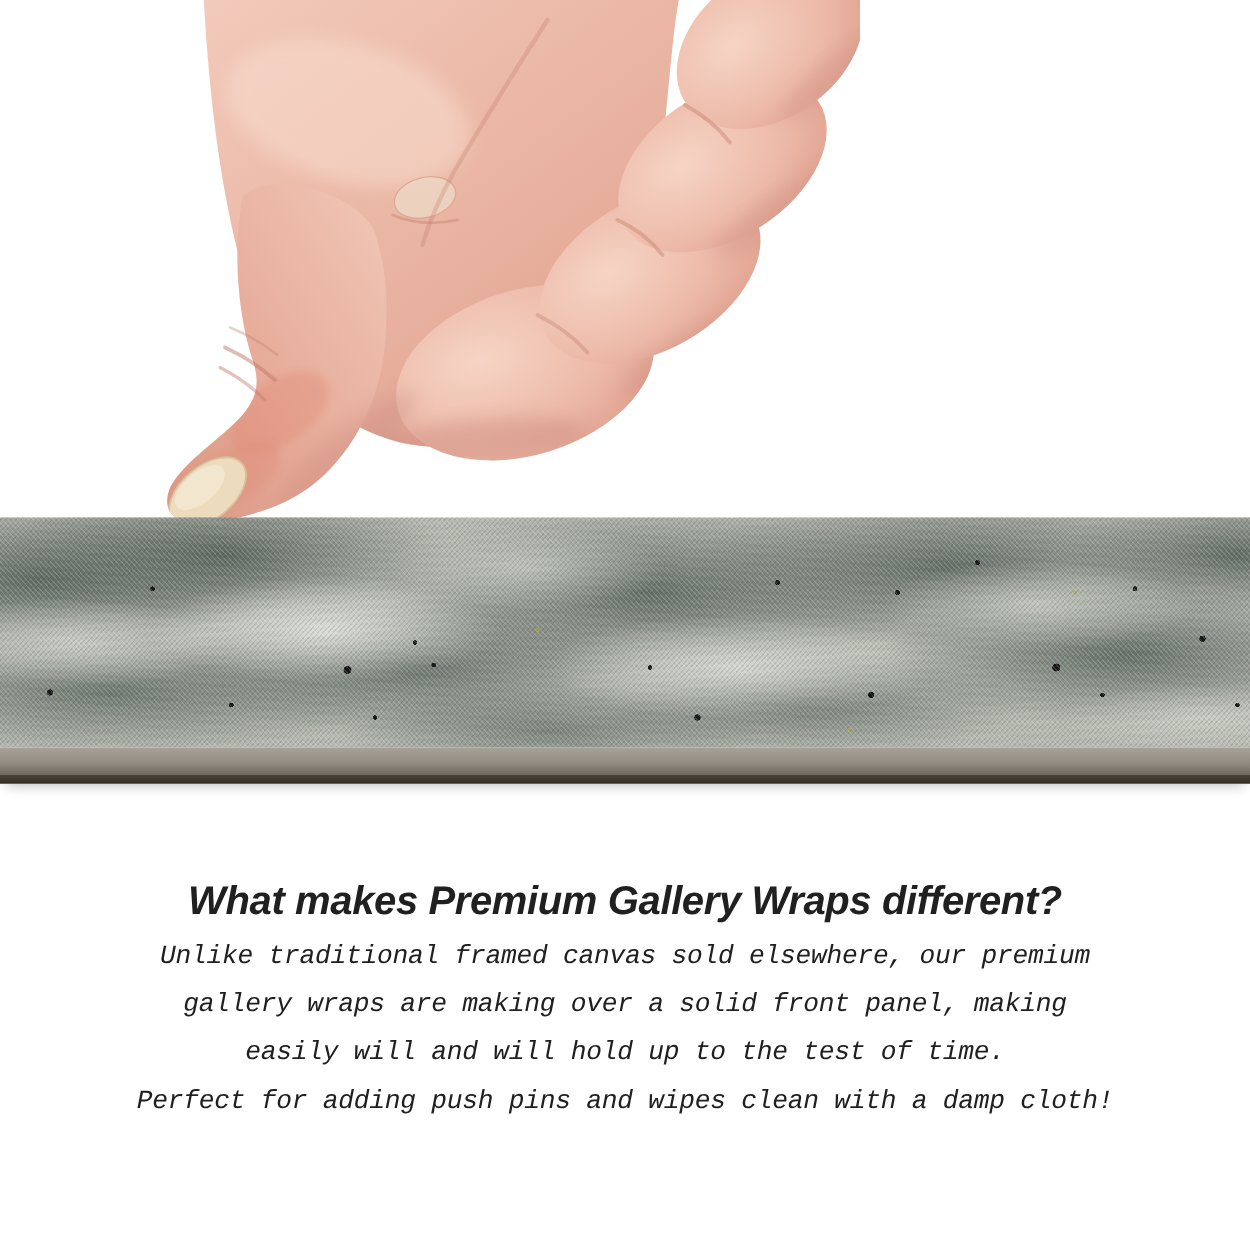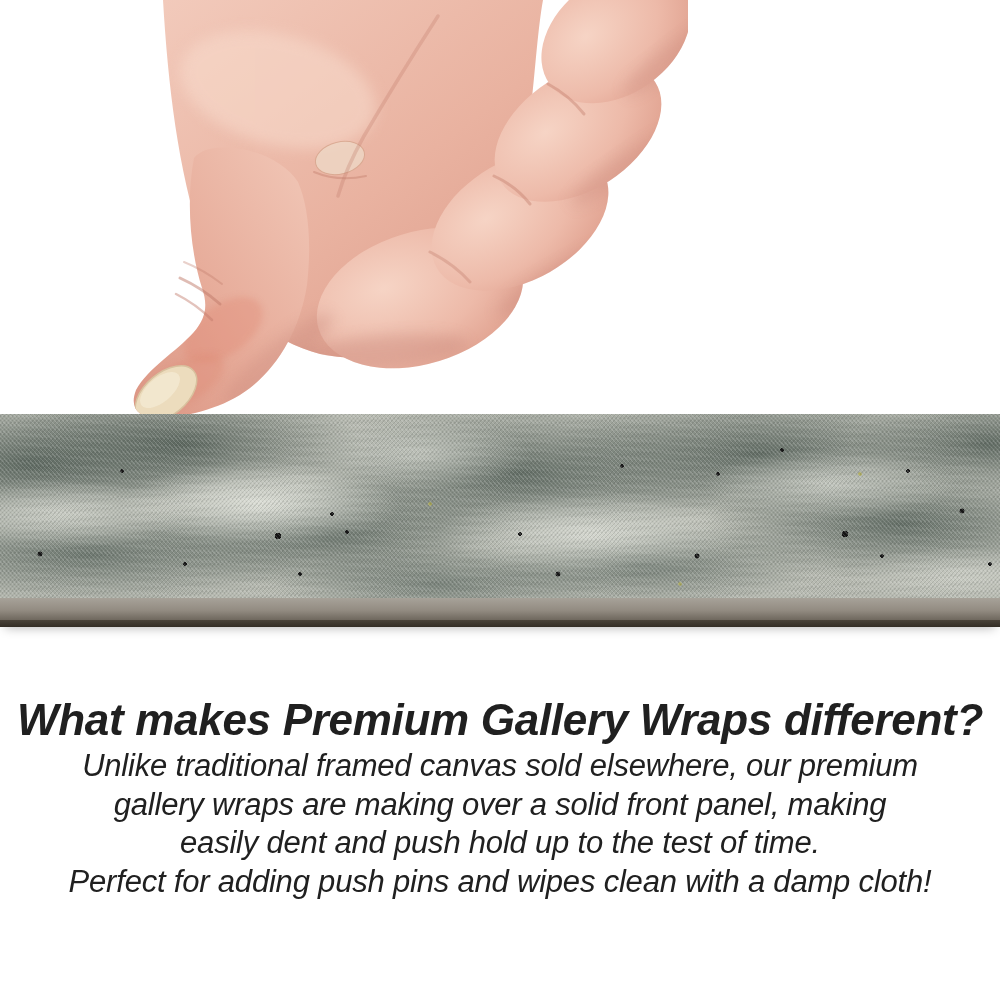--- a/index.html
+++ b/index.html
@@ -71,26 +71,26 @@
     position:absolute;left:0;top:184px;width:1000px;height:22px;
     background:linear-gradient(#a7a299,#938c82 55%,#6f685e);
   }
   .dark-edge{
     position:absolute;left:0;top:206px;width:1000px;height:7px;
     background:linear-gradient(#4a4339,#332d25);
   }
   
   .copy{position:absolute;left:0;top:700px;width:1000px;text-align:center;color:#202020;}
   .copy h2{
-    margin:0 0 7px 0;font-size:44px;line-height:40px;font-style:italic;
+    margin:0 0 7px 0;font-size:32px;line-height:40px;font-style:italic;
     font-weight:600;letter-spacing:-.3px;
   }
   .copy p{
-    margin:0;font-size:31px;line-height:38.5px;font-style:italic;
-    font-weight:500;letter-spacing:-.2px;white-space:nowrap;
+    margin:0;font-size:21px;line-height:38.5px;font-style:italic;
+    font-weight:500;letter-spacing:-.2px;white-space:nowrap;font-family:Liberation Mono, monospace;
   }
 </style>
 </head>
 <body>
 
 <div class="stage">
 
   <svg class="hand-svg" viewBox="0 0 560 430" xmlns="http://www.w3.org/2000/svg" aria-hidden="true">
     <defs>
       <radialGradient id="gKnuckle" cx="35%" cy="35%" r="80%">
@@ -169,17 +169,17 @@
   <div class="strip">
     <div class="texture"></div>
     <div class="wrap-band"></div>
     <div class="dark-edge"></div>
   </div>
 
   <div class="copy">
     <h2>What makes Premium Gallery Wraps different?</h2>
     <p>Unlike traditional framed canvas sold elsewhere, our premium</p>
     <p>gallery wraps are making over a solid front panel, making</p>
-    <p>easily dent and push hold up to the test of time.</p>
+    <p>easily will and will hold up to the test of time.</p>
     <p>Perfect for adding push pins and wipes clean with a damp cloth!</p>
   </div>
 
 </div>
 
 </body></html>

